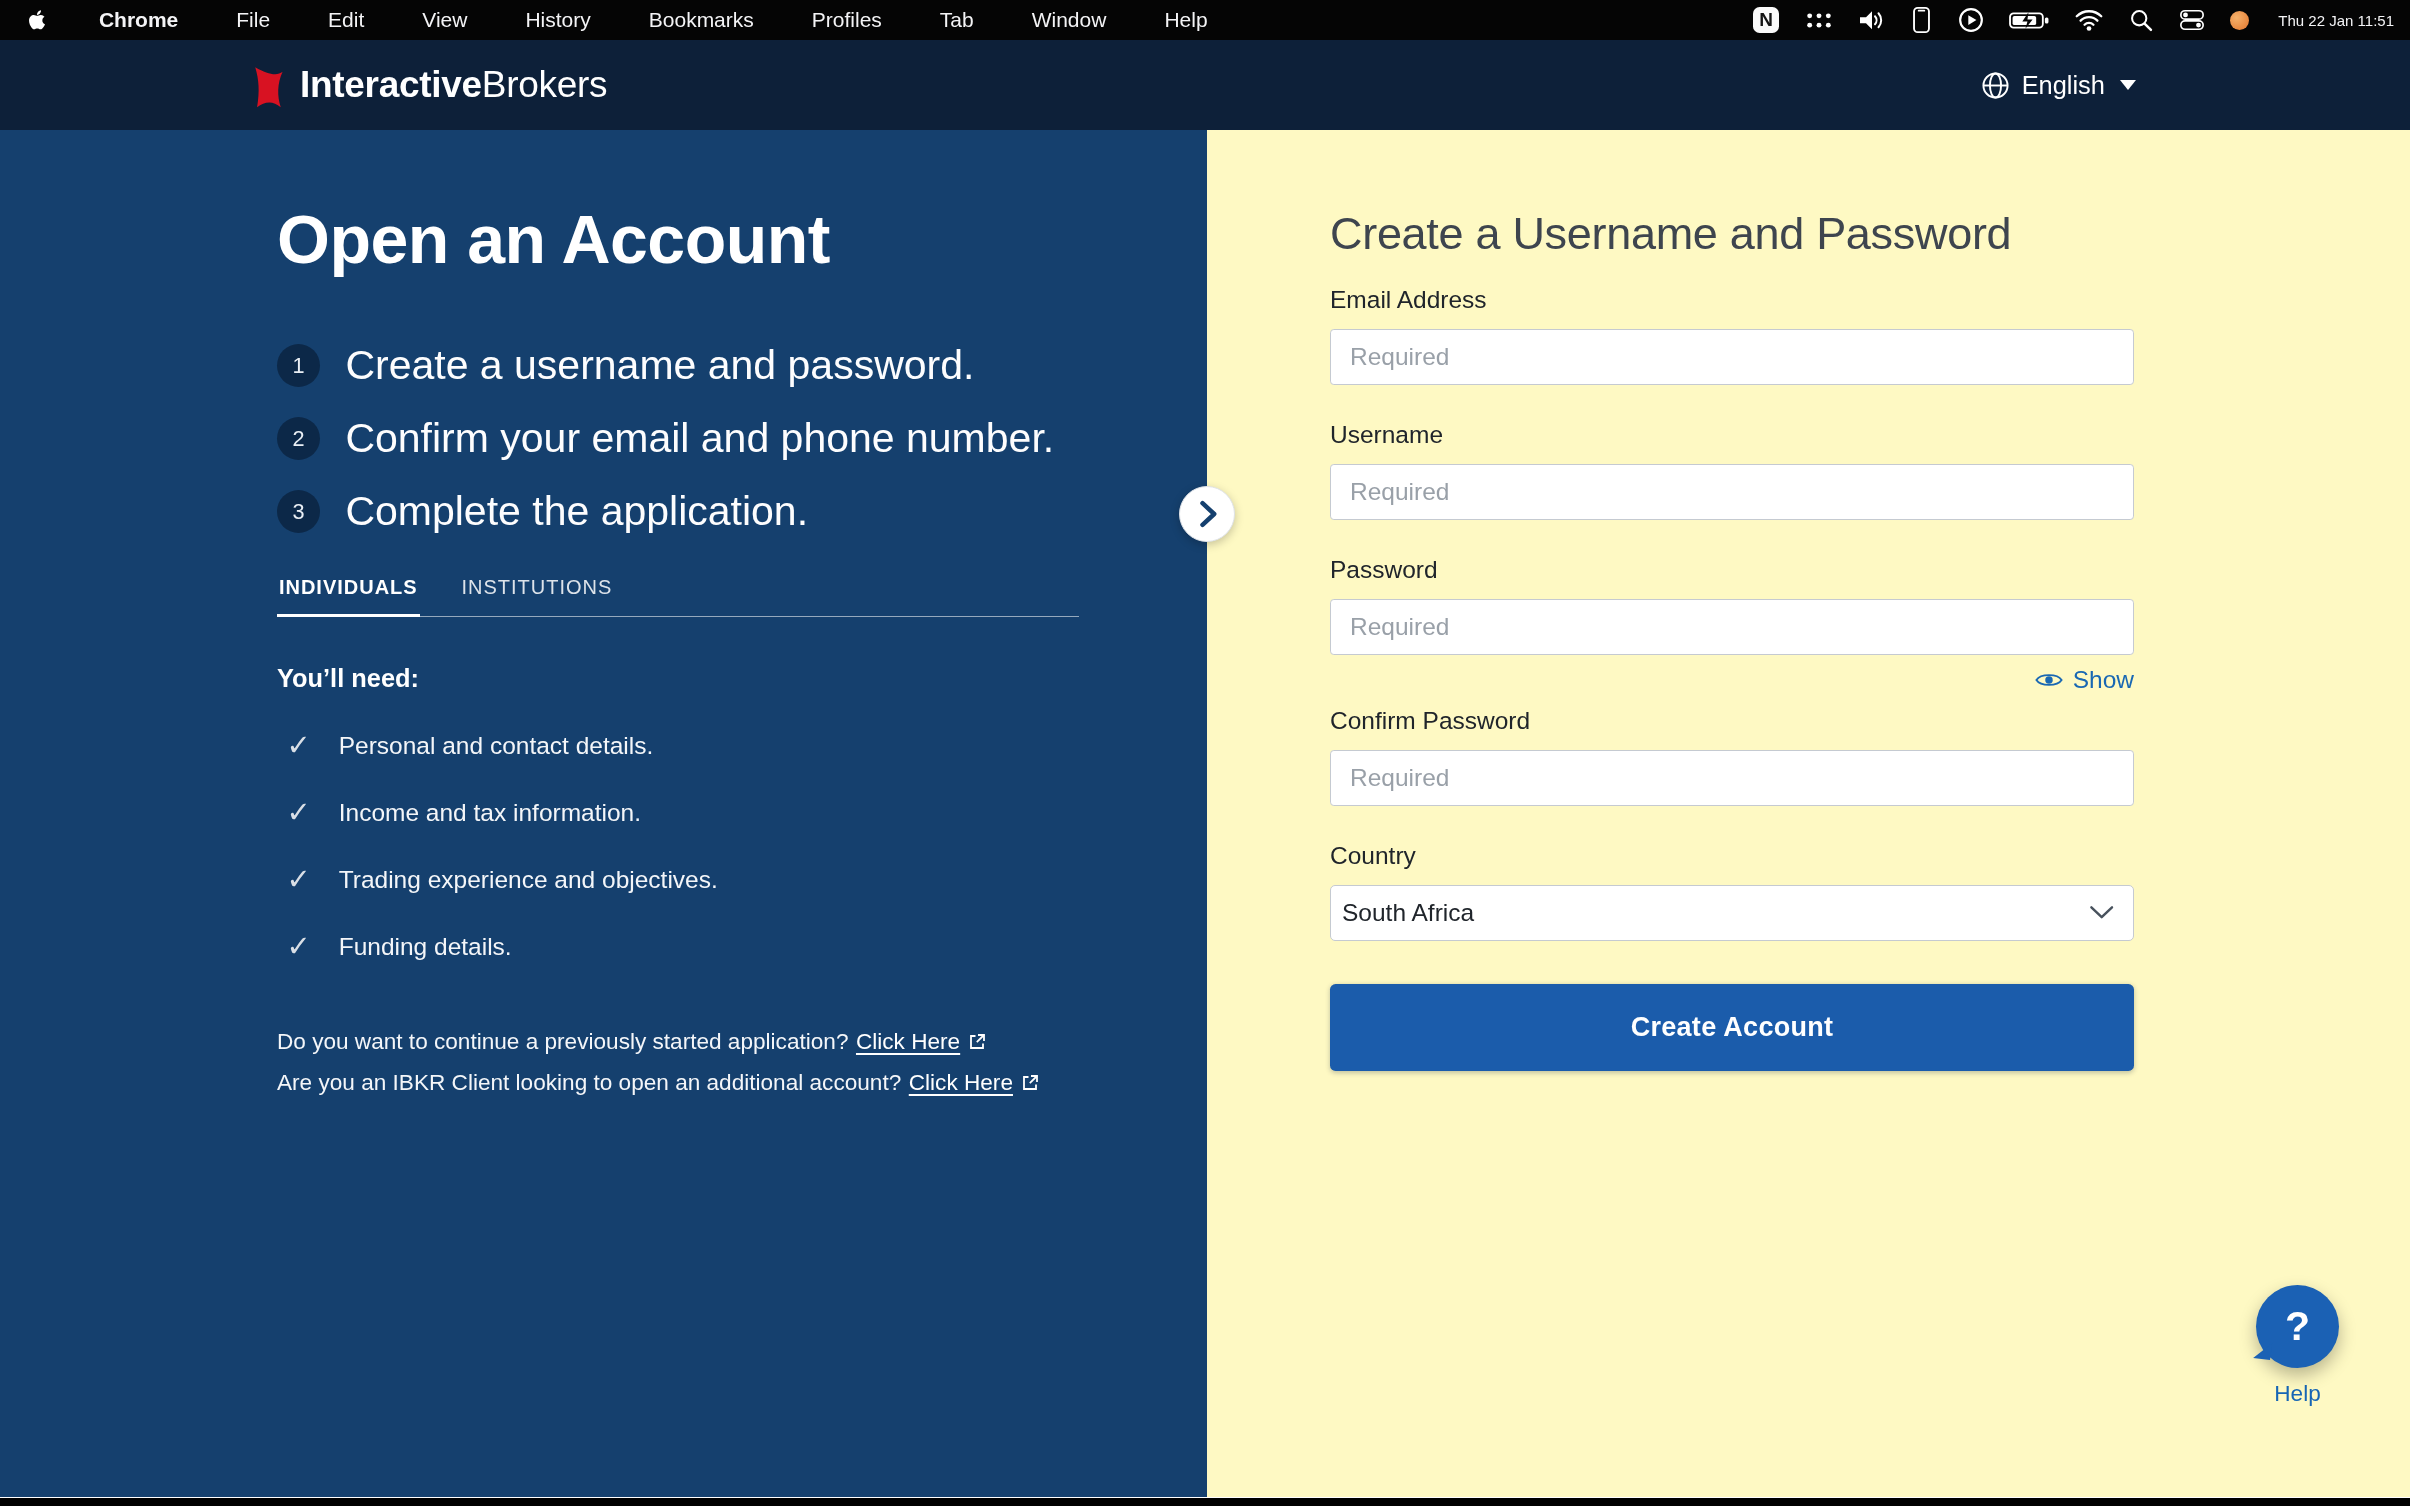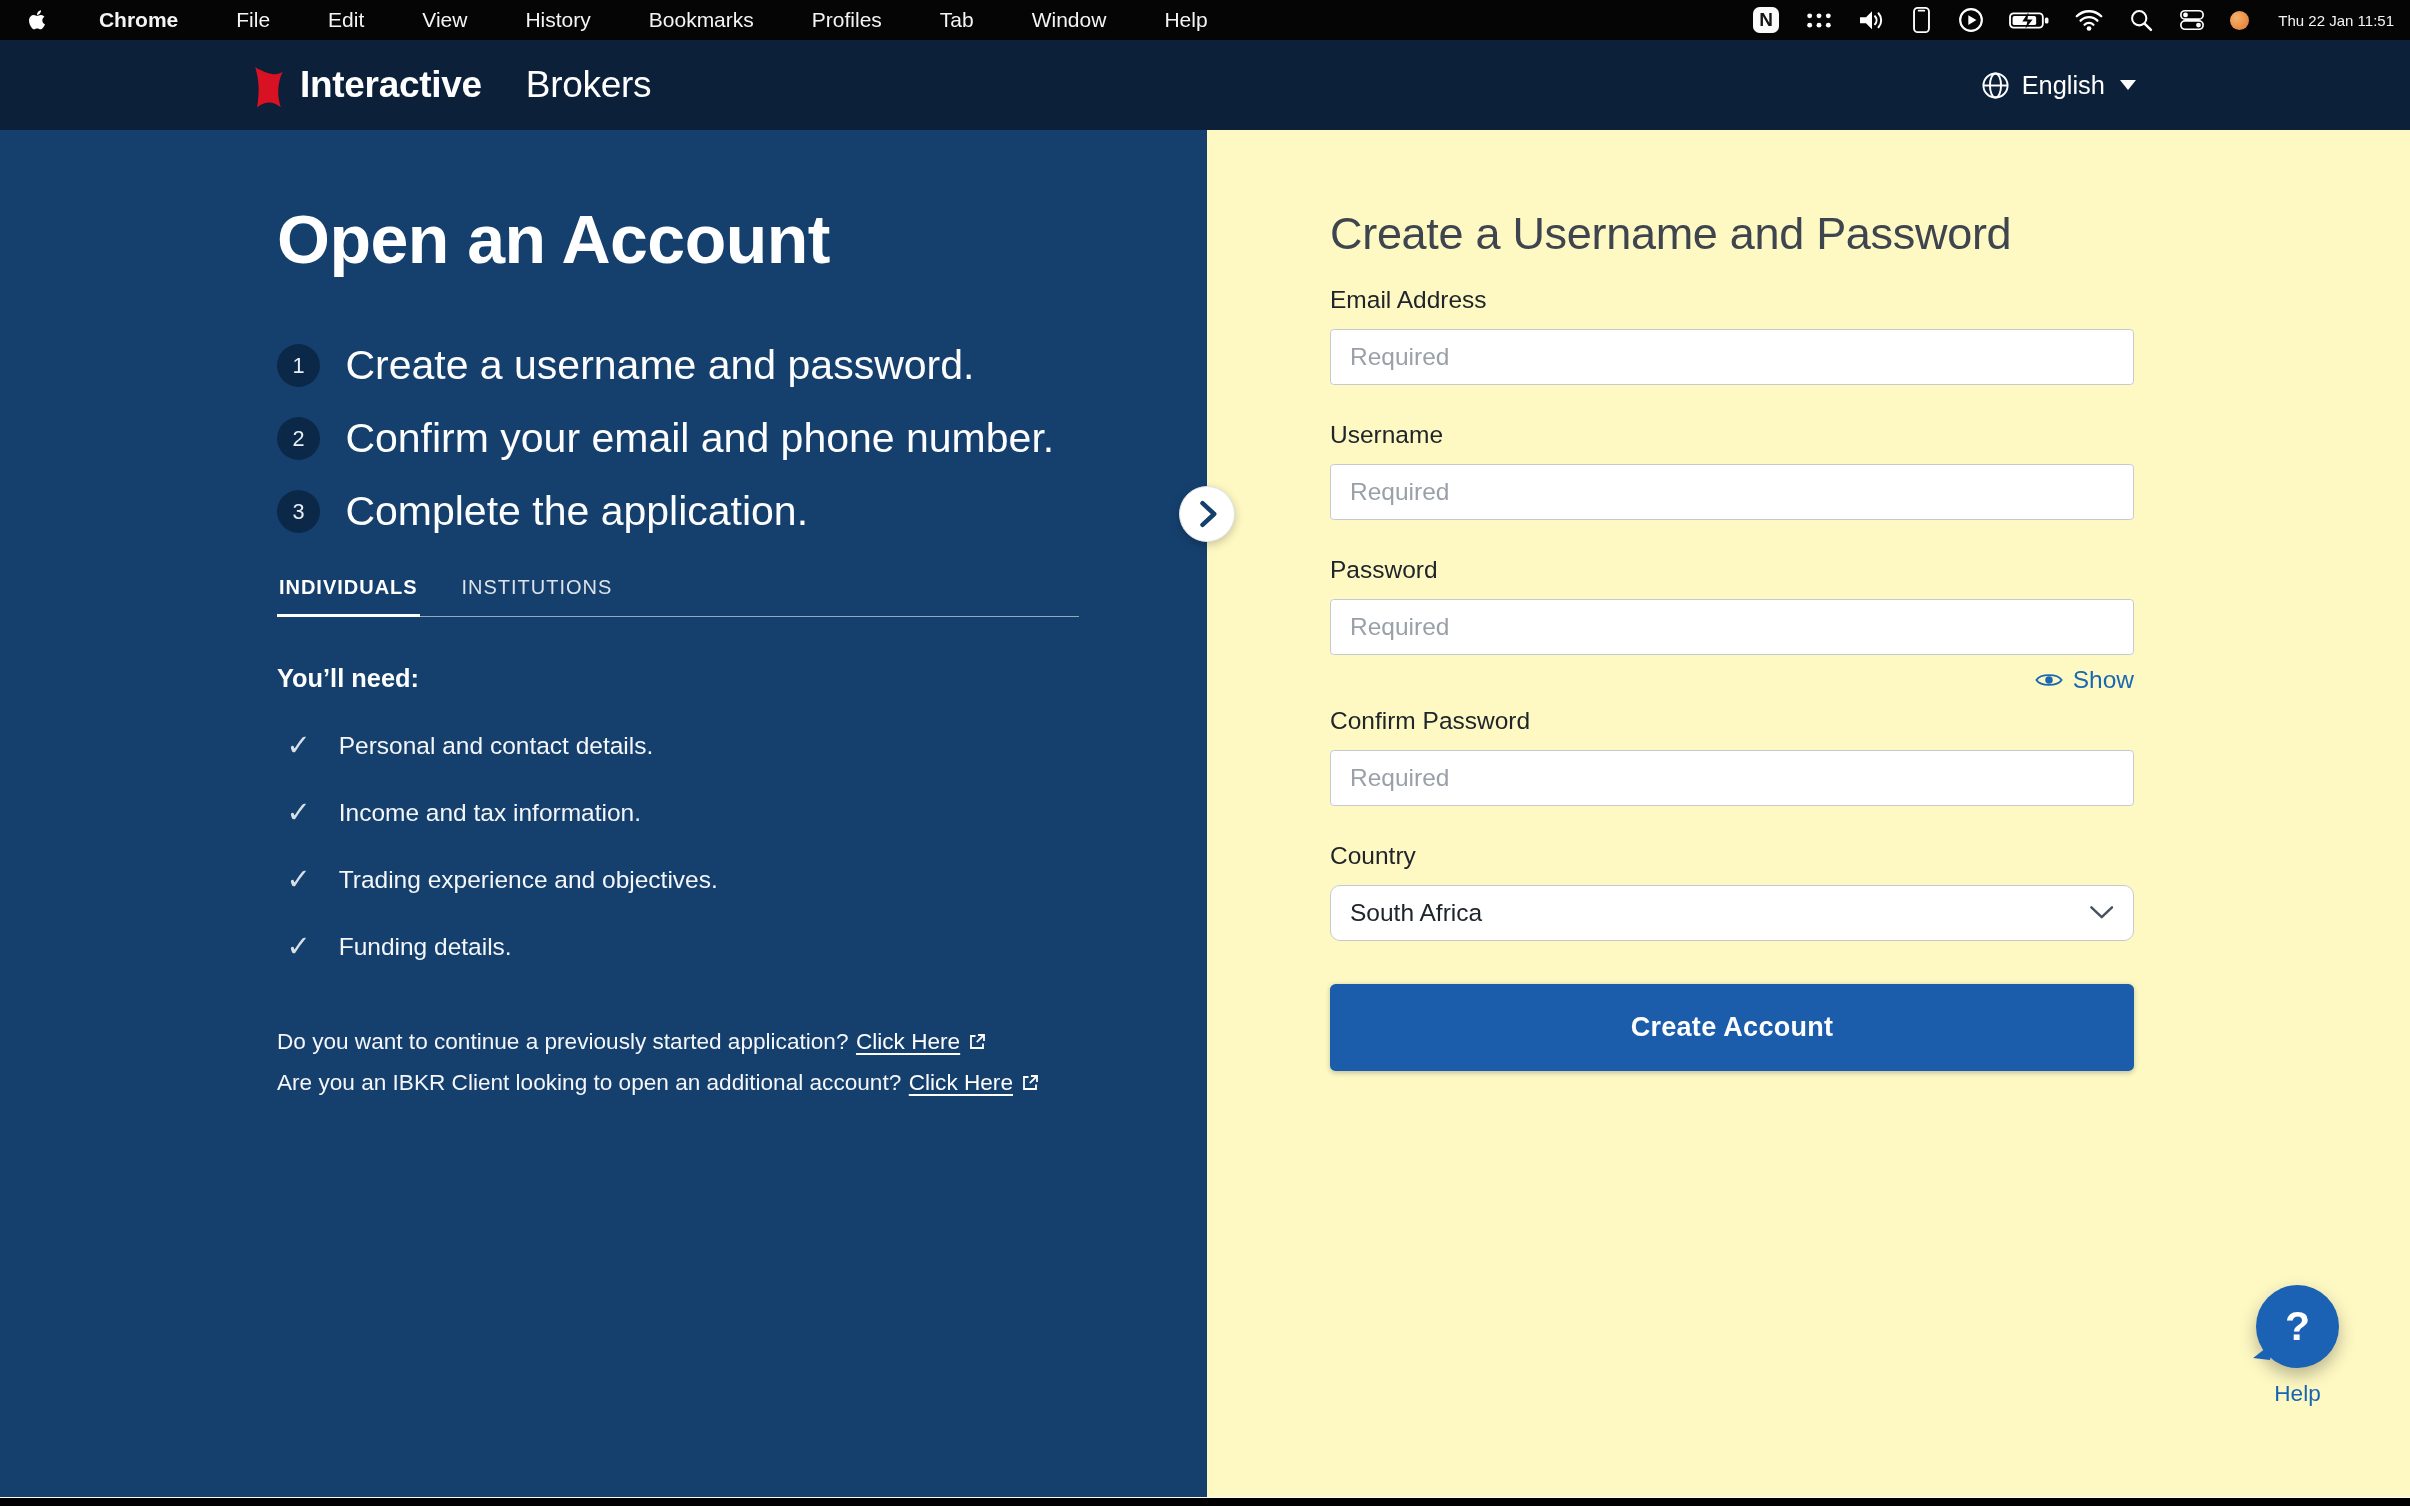--- a/index.html
+++ b/index.html
@@ -21,21 +21,21 @@
   .orange-dot { width:19px; height:19px; border-radius:50%;
                 background:radial-gradient(circle at 35% 35%, #f6b26b, #e2762d); }
   .clock { font-size:15px; padding-left:3.8px; white-space:nowrap;text-align:right; }
 
   
   .site-header { height:90px; background:#0d2039; display:flex; align-items:center;
                  padding:0 275px 0 249px; }
   .brand { display:flex; align-items:center; gap:13px; color:#fff; }
   .brand-text { font-size:37px; letter-spacing:-0.3px; }
   .brand-primary { font-weight:700; }
-  .brand-secondary { font-weight:400;margin-left:44px; }
+  .brand-secondary { font-weight:400; }
   .lang { margin-left:auto; display:flex; align-items:center; gap:11.3px; color:#fff; font-size:25.4px; }
   .caret-down { width:0; height:0; border-left:8.5px solid transparent; border-right:8.5px solid transparent;
                 border-top:10.4px solid #fff; margin-left:3.8px; }
 
   
   .page-body { display:flex; height:1367px; position:relative; }
 
   .left-panel { width:1207px; background:#15406e; color:#fff; padding:70px 75px 0 277px; }
   .hero-title { font-size:68px; font-weight:700; letter-spacing:-0.5px; }
 
@@ -75,22 +75,22 @@
   .field { margin-top:36px; }
   .field.first { margin-top:26px; }
   .field.tight { margin-top:13px; }
   .field-label { font-size:24.5px; color:#20252b; margin-bottom:15px; }
   .text-input { width:100%; height:56px; border:0.9px solid #c5cad1; border-radius:3.8px;
                 font-size:24.5px; color:#20252b; padding:0 19px; outline:none; background:#fff;
                 font-family:inherit; }
   .text-input::placeholder { color:#99a0a8; }
   .show-row { display:flex; justify-content:flex-end; align-items:center; gap:9.4px; margin-top:11.3px;
               color:#1968b3; font-size:24.5px; }
-  .select-box { position:relative; width:100%; height:56px; border:0.9px solid #c5cad1; border-radius:10px;
-                display:flex; align-items:center; padding:0 53px 0 19px; font-size:24.5px; color:#20252b;
+  .select-box { position:relative; width:100%; height:56px; border:0.9px solid #c5cad1; border-radius:5px;
+                display:flex; align-items:center; padding:0 53px 0 11px; font-size:24.5px; color:#20252b;
                 background:#fff; }
   .select-chevron { position:absolute; right:19px; top:50%; transform:translateY(-50%); }
   .submit-btn { margin-top:43px; width:100%; height:87px; background:#1b5cab; color:#fff;
                 font-size:27px; font-weight:700; letter-spacing:0.3px; border:none; border-radius:5.6px;
                 font-family:inherit; box-shadow:0 1.9px 5.6px rgba(13,32,57,0.25); }
 
   
   .help-widget { position:absolute; right:72px; bottom:90px; display:flex; flex-direction:column;
                  align-items:center; gap:13px; }
   .help-bubble { position:relative; width:83px; height:83px; border-radius:50%; background:#1b61b4;

